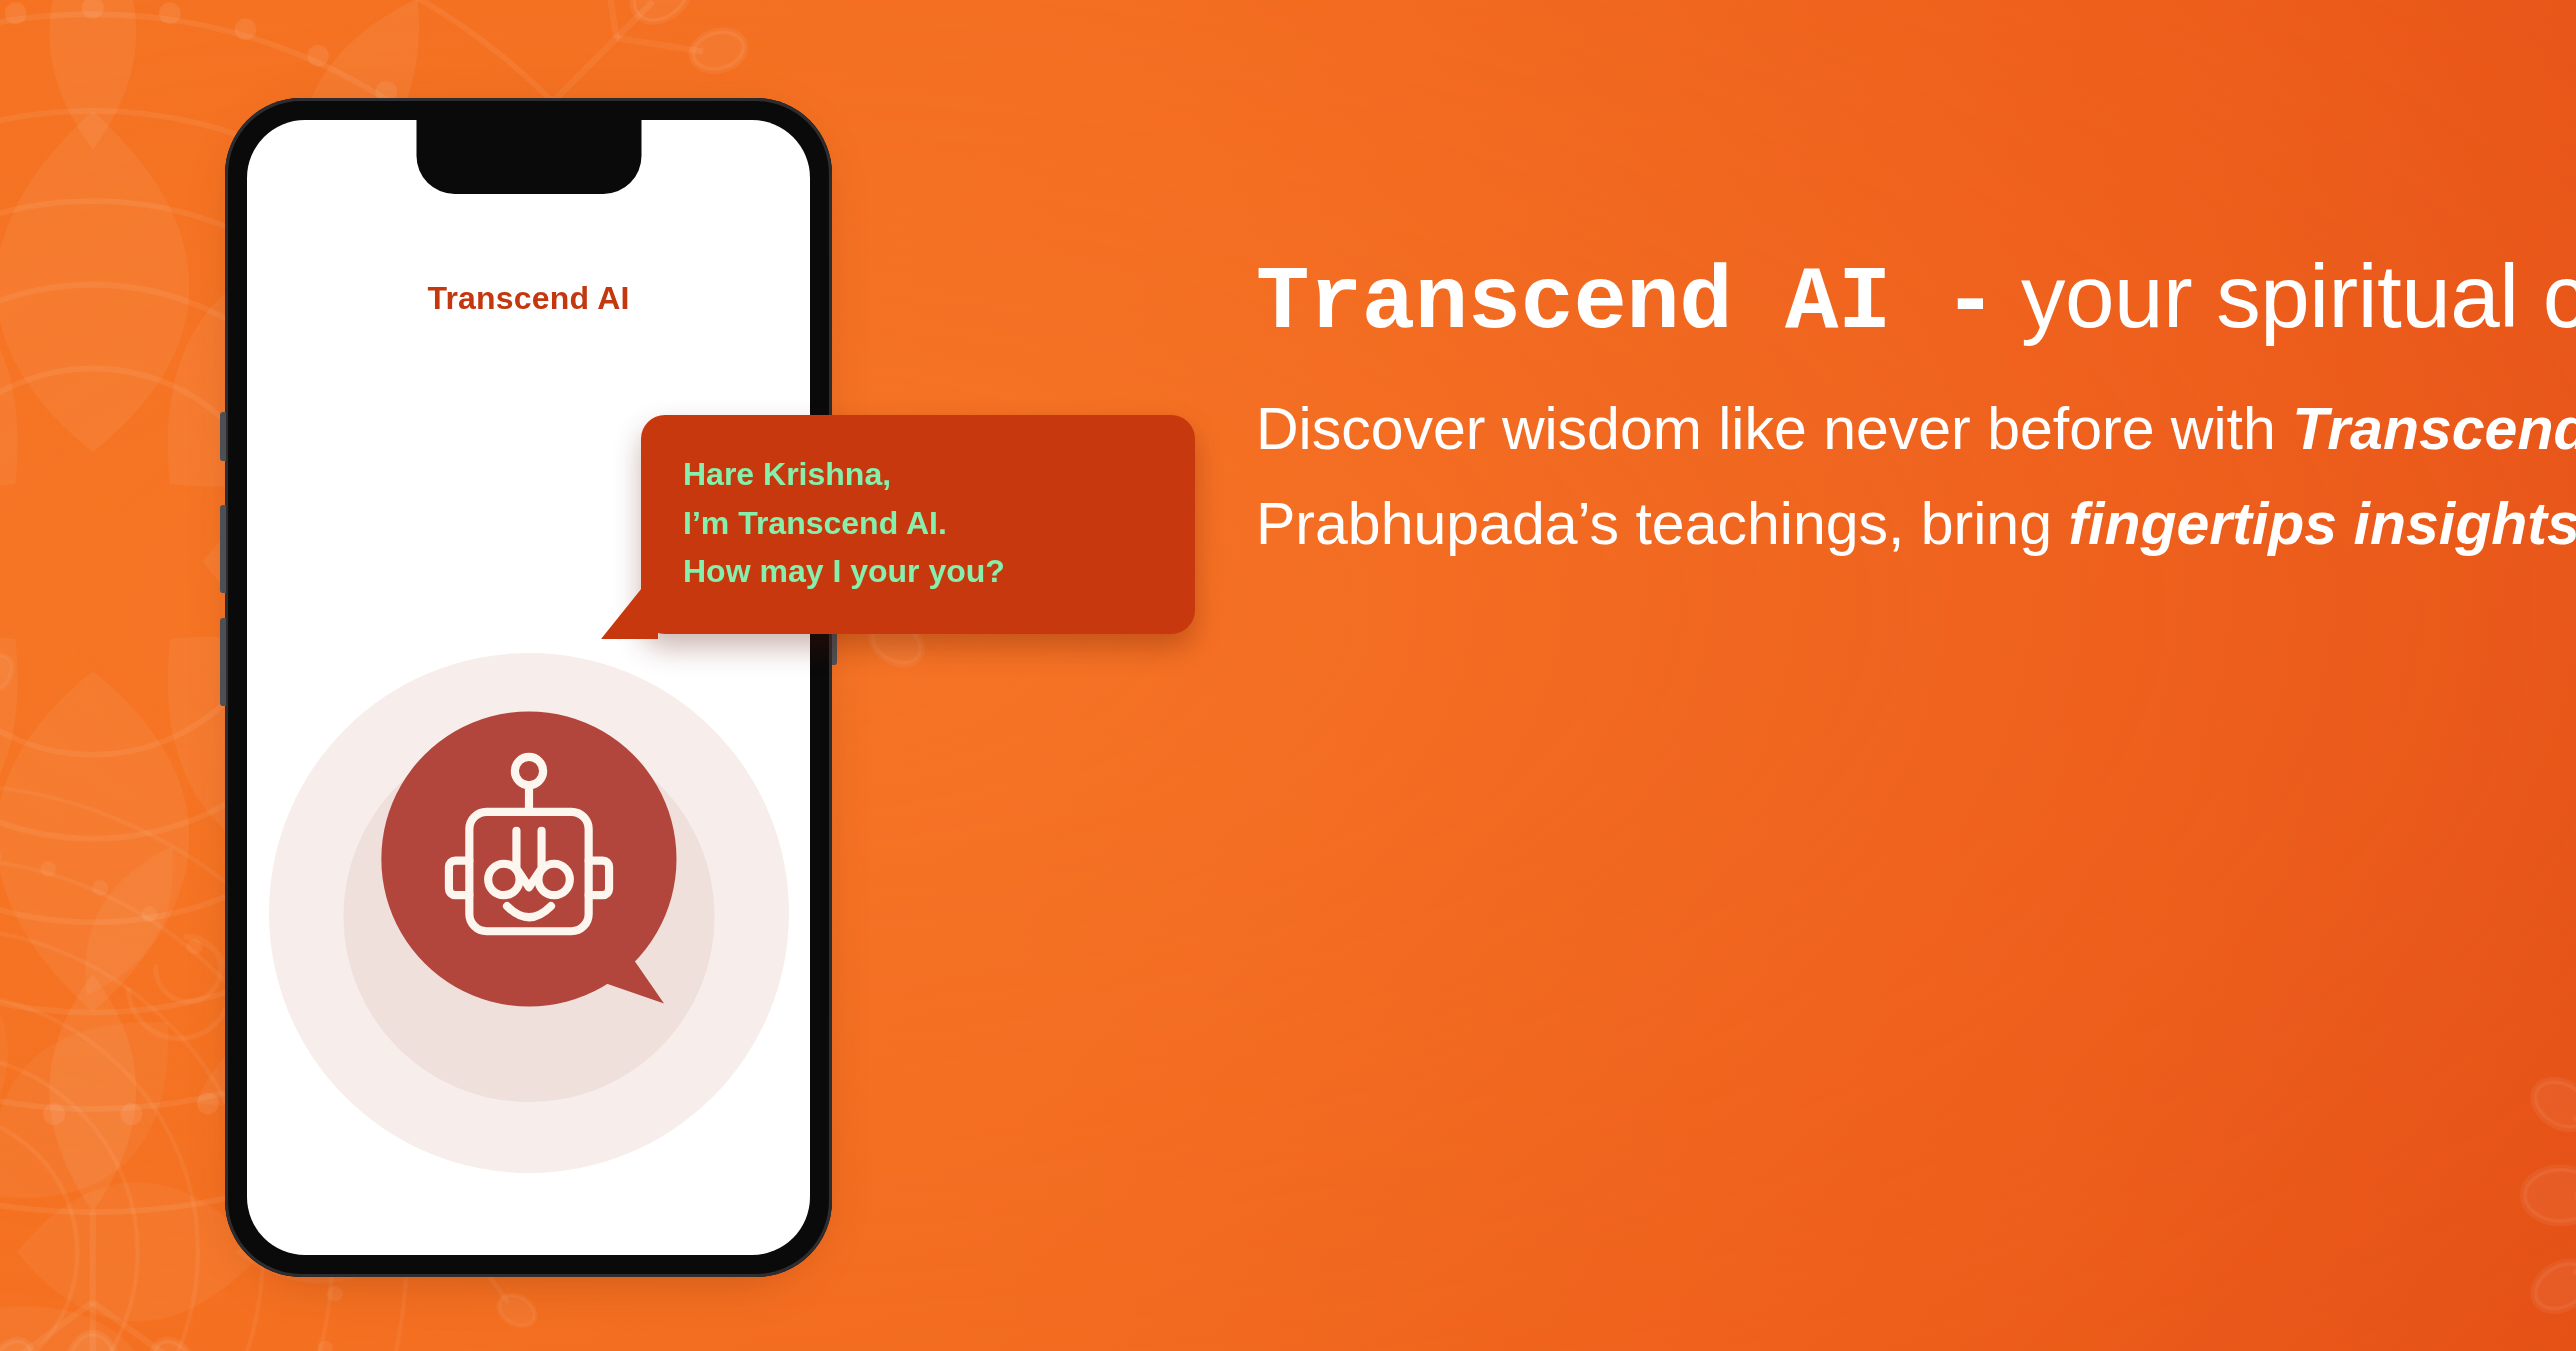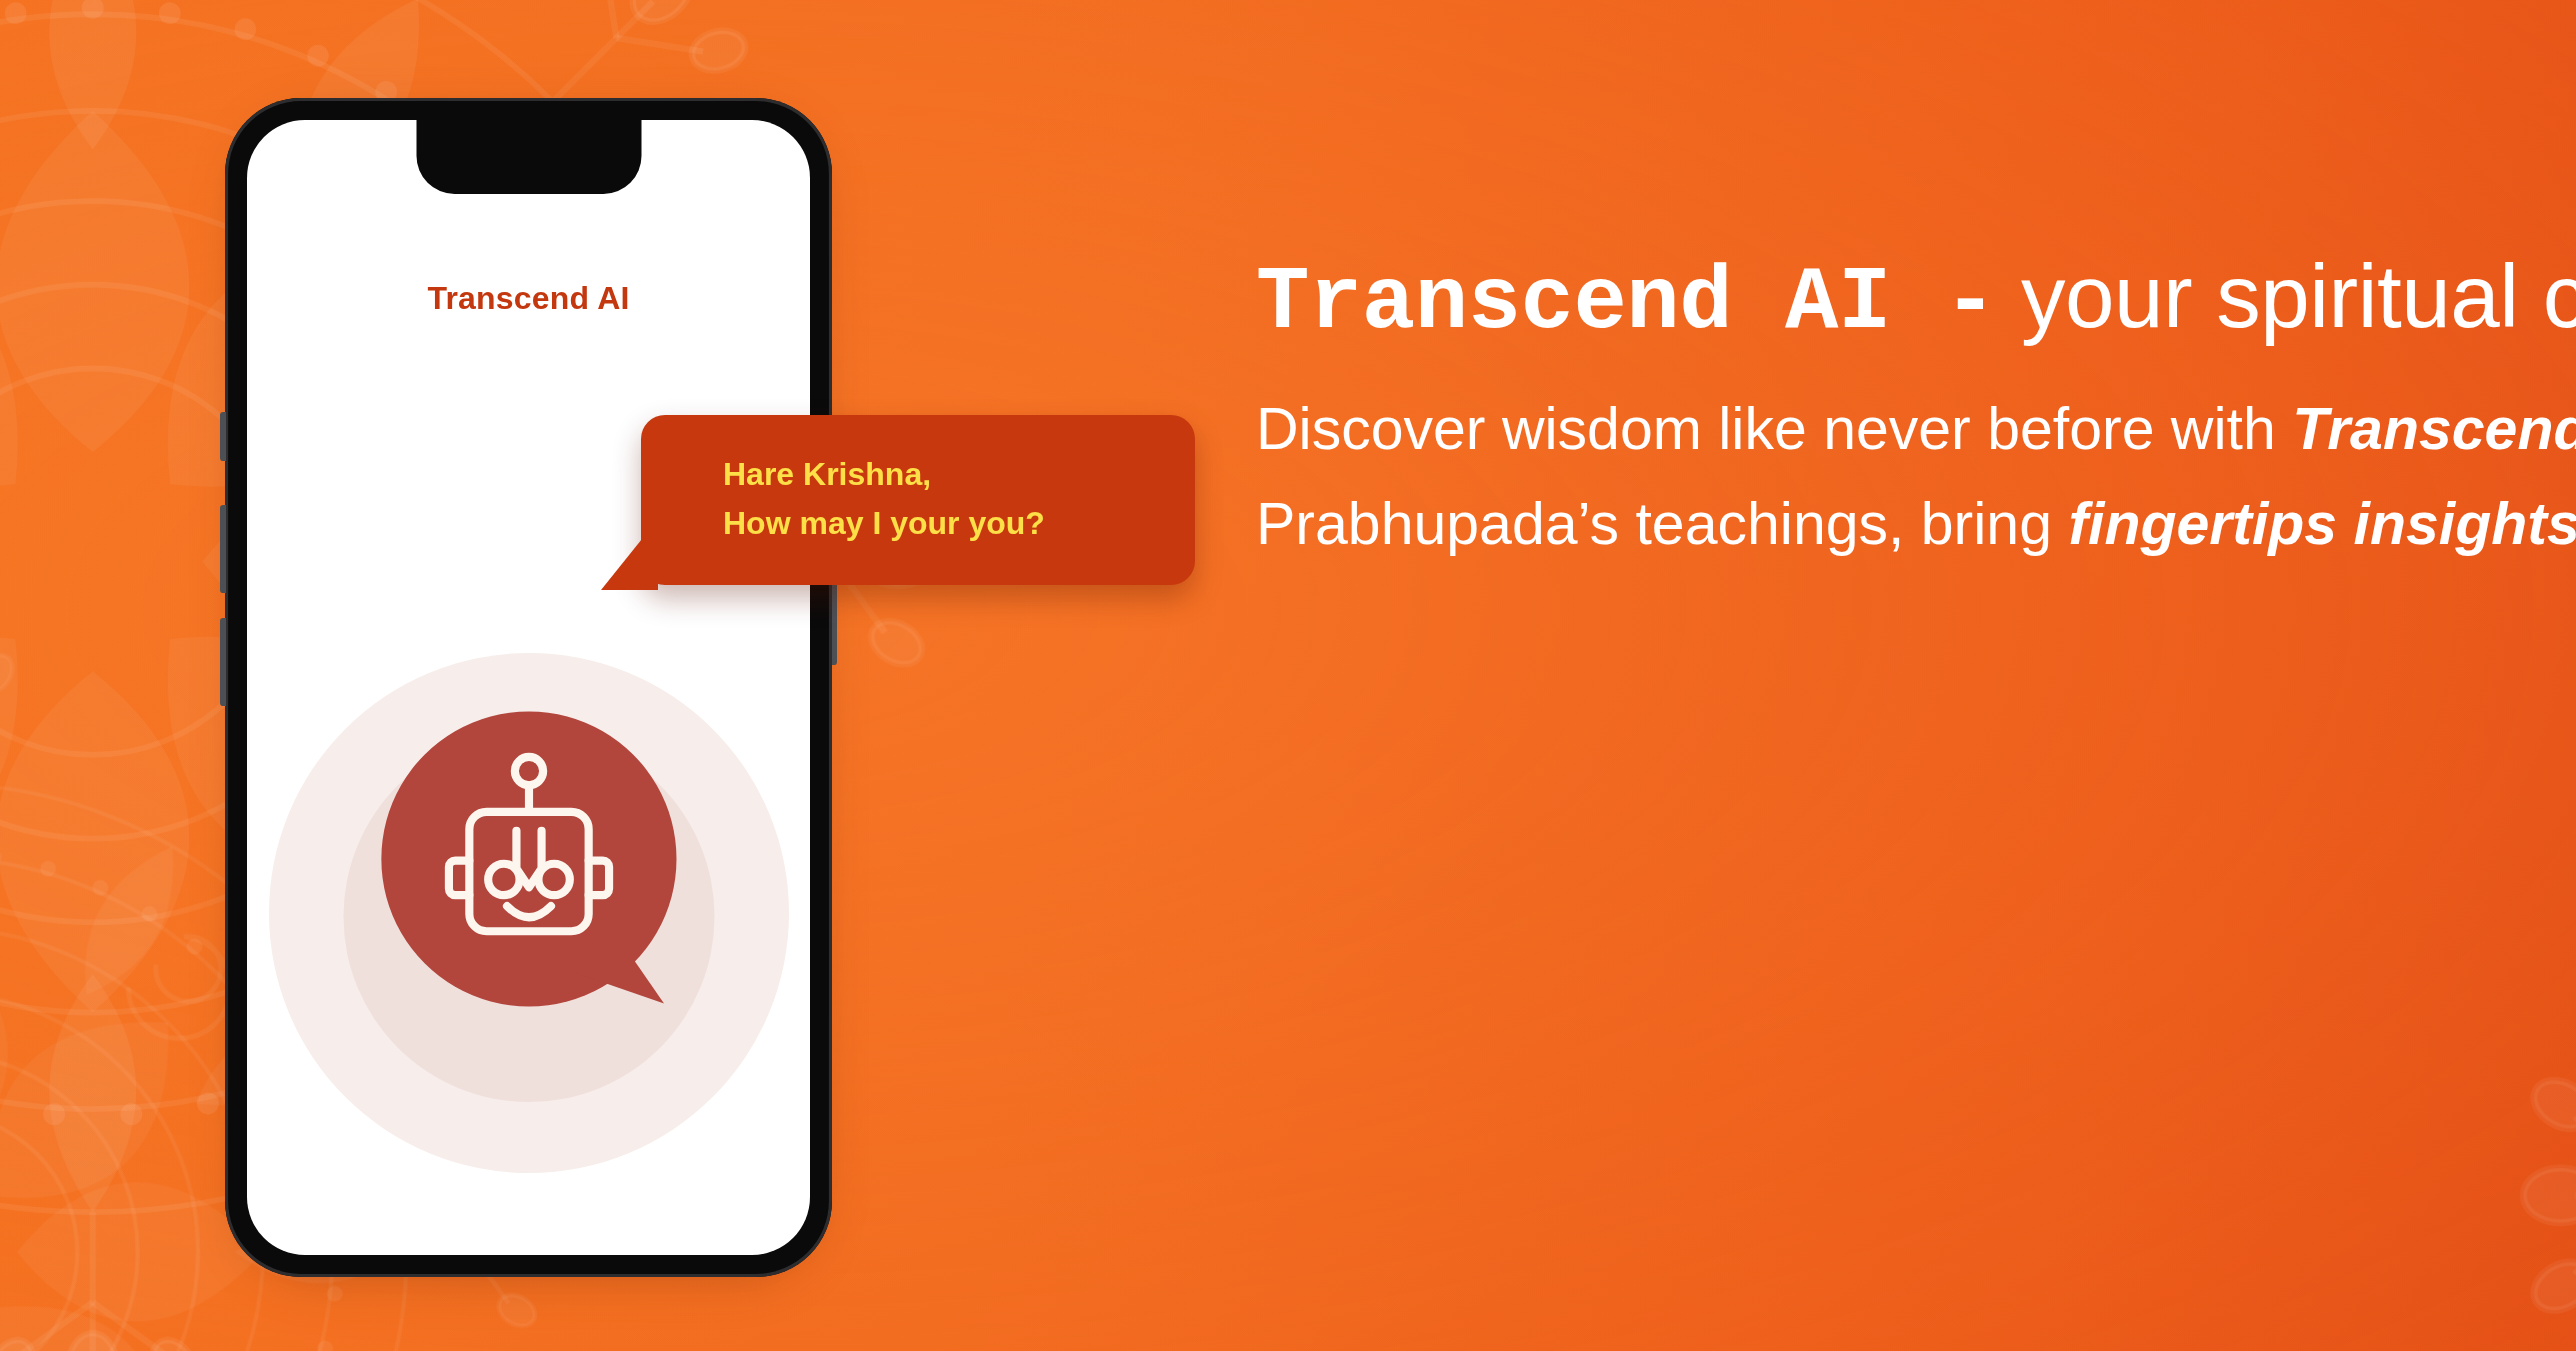--- a/index.html
+++ b/index.html
@@ -122,26 +122,25 @@
   }
   .chat-bubble .tail{
     position:absolute;
     left:-40px; bottom:-5.2px;
     width:0; height:0;
     border-style:solid;
     border-width:0 0 71px 57px;
     border-color:transparent transparent #C8380E transparent;
   }
   .chat-line{
-    color:#fde047;
+    color:#86efac;
     font-size:32px;
     font-weight:bold;
     line-height:1.52;
     white-space:nowrap;
-    margin-left:40px;
   }
 
   
   .copy{
     position:absolute;
     left:1256px; top:247px;
     width:2452px;
   }
   .headline{
     color:#ffffff;
@@ -529,20 +528,21 @@
             </g>
           </svg>
         </div>
       </div>
     </div>
   </div>
 
   <div class="chat-bubble">
     <span class="tail"></span>
     <div class="chat-line">Hare Krishna,</div>
+    <div class="chat-line">I’m Transcend AI.</div>
     <div class="chat-line">How may I your you?</div>
   </div>
 
   <div class="copy">
     <h1 class="headline"><span class="strong">Transcend AI -</span><span class="light"> your spiritual companion</span></h1>
 
     <p class="body-copy"><span>Discover wisdom like never before with </span><span class="em">Transcend AI</span><span> - your personal guide to Srila Prabhupada’s teachings, bring </span><span class="em">fingertips insights</span><span> at your fingertips</span></p>
   </div>
 
   <div class="cta-row">

